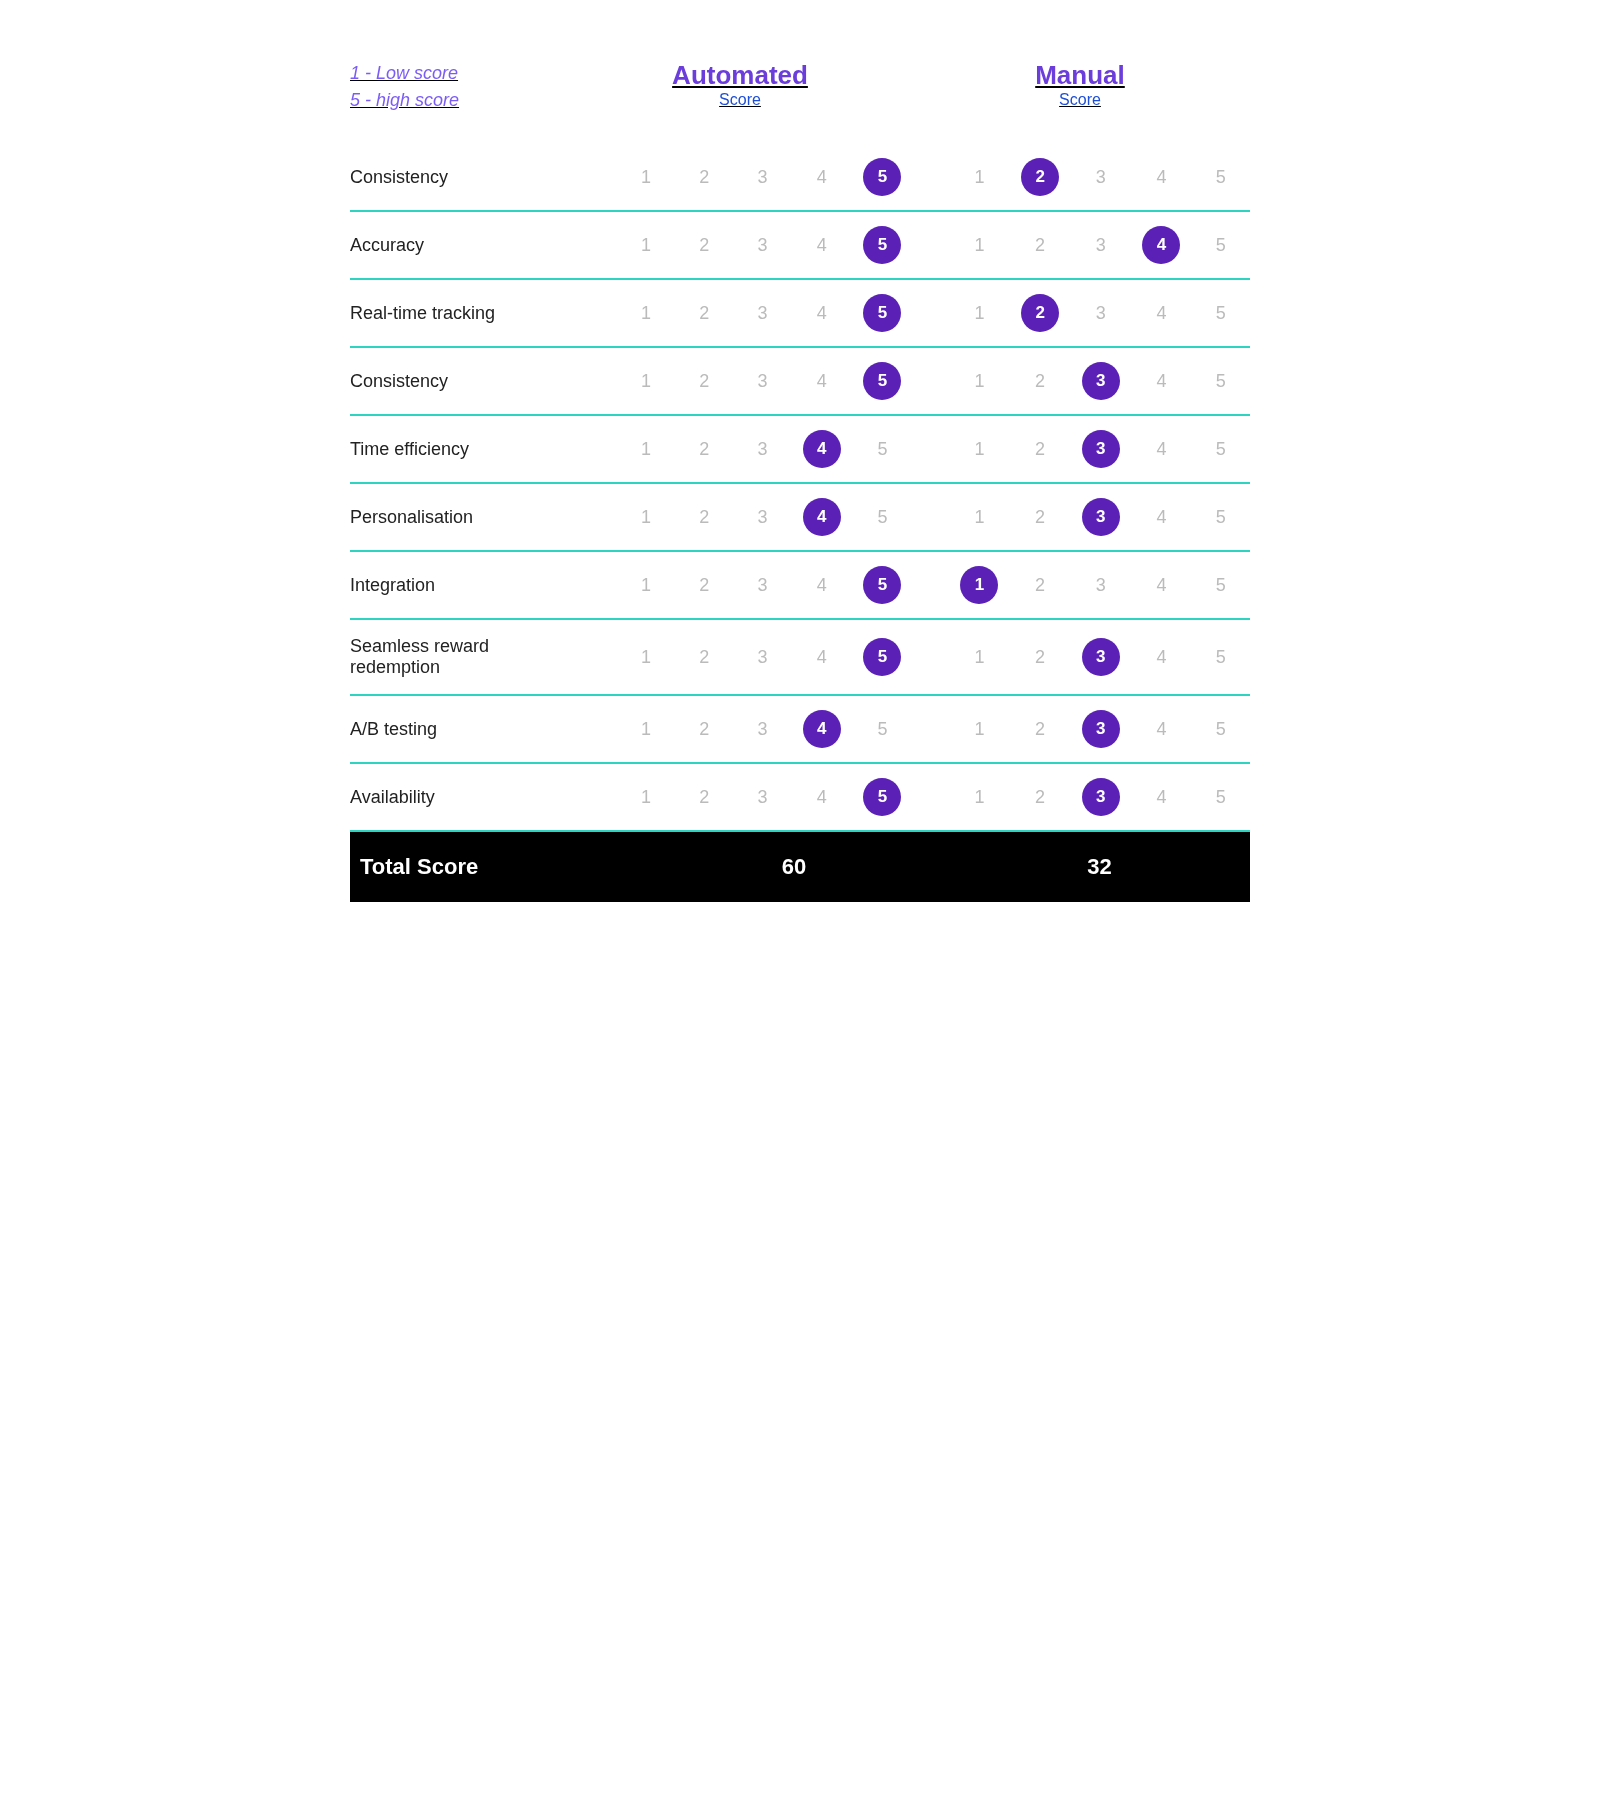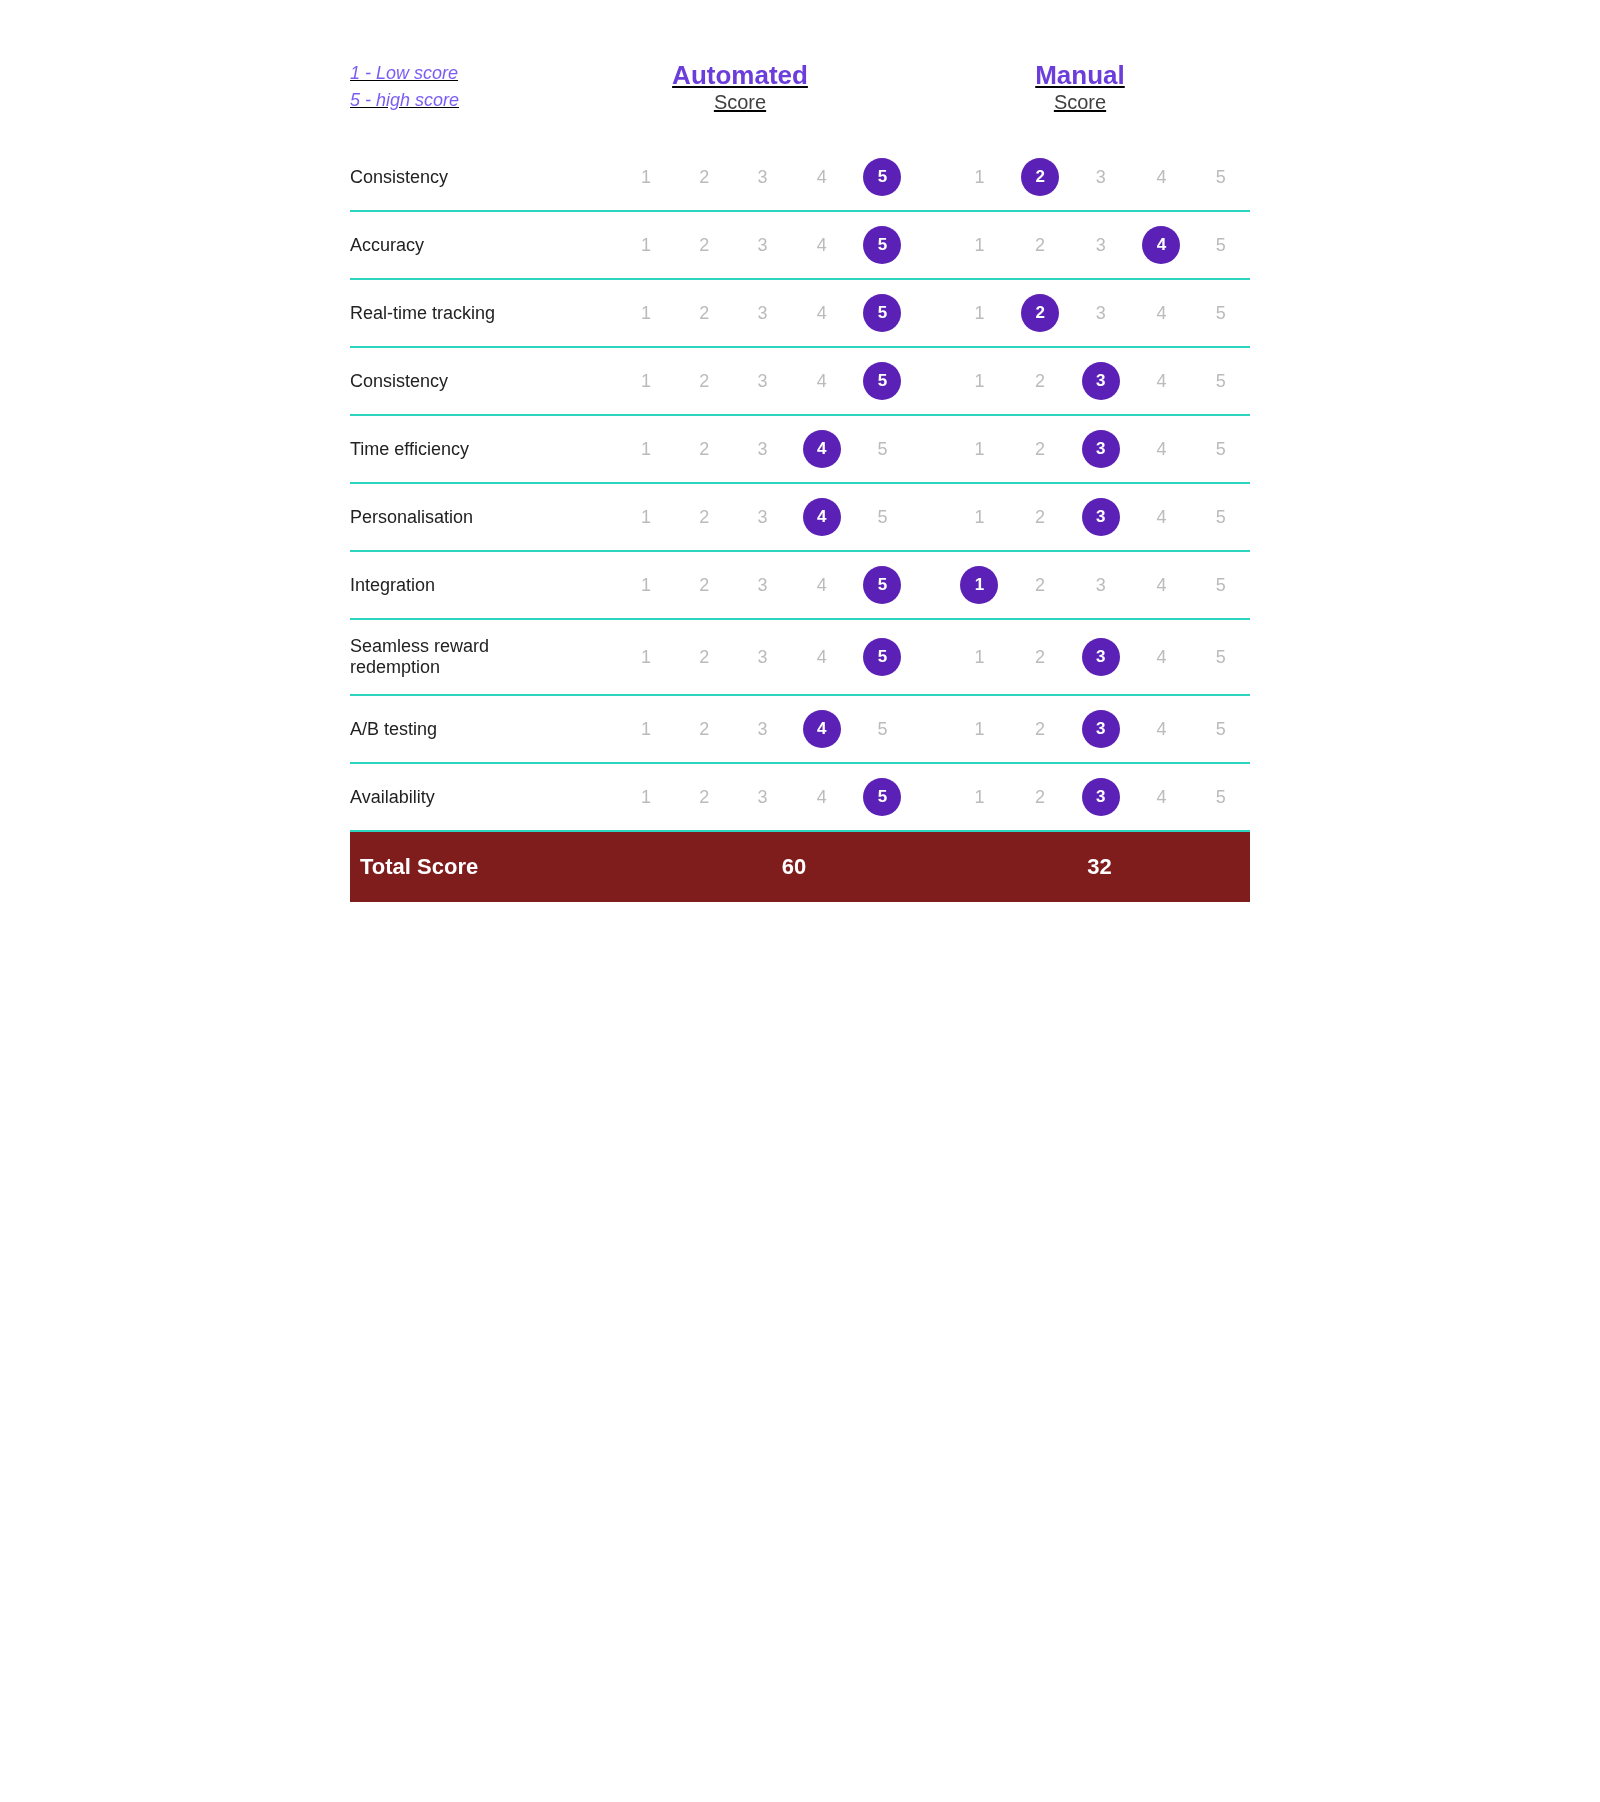--- a/index.html
+++ b/index.html
@@ -41,22 +41,22 @@
       text-align: center;
       min-width: 200px;
     }
     .score-group-header .group-title {
       font-size: 26px;
       font-weight: 900;
       color: #6b3ddb;
       text-align: center;
     }
     .score-group-header .group-subtitle {
-      font-size: 20px;
-      color: #404040;
+      font-size: 16px;
+      color: #1d4ed8;
       font-weight: 400;
     }
     table {
       width: 100%;
       border-collapse: collapse;
     }
     .row-label {
       width: 220px;
       font-size: 18px;
       color: #222;
@@ -84,21 +84,21 @@
       font-size: 17px;
       font-weight: 700;
     }
     tr.data-row td {
       border-bottom: 2px solid #2dd4bf;
     }
     .separator-col {
       width: 30px;
     }
     .total-row {
-      background-color: #7f1d1d;
+      background-color: #000000;
     }
     .total-row td {
       padding: 22px 10px;
       color: #fff;
       font-size: 22px;
       font-weight: 700;
     }
     .total-label {
       font-size: 22px;
       font-weight: 900;

